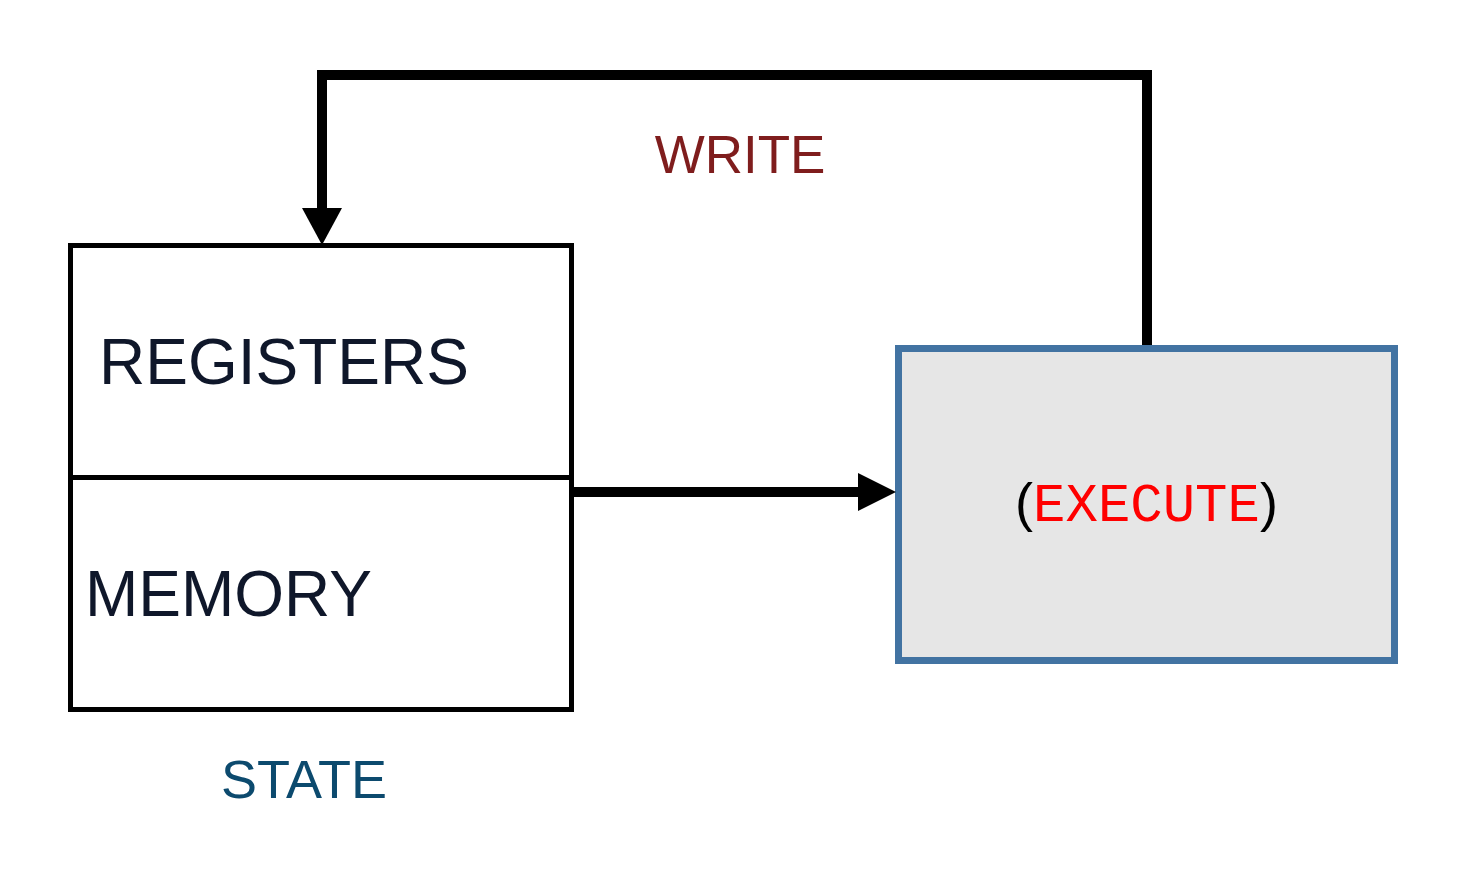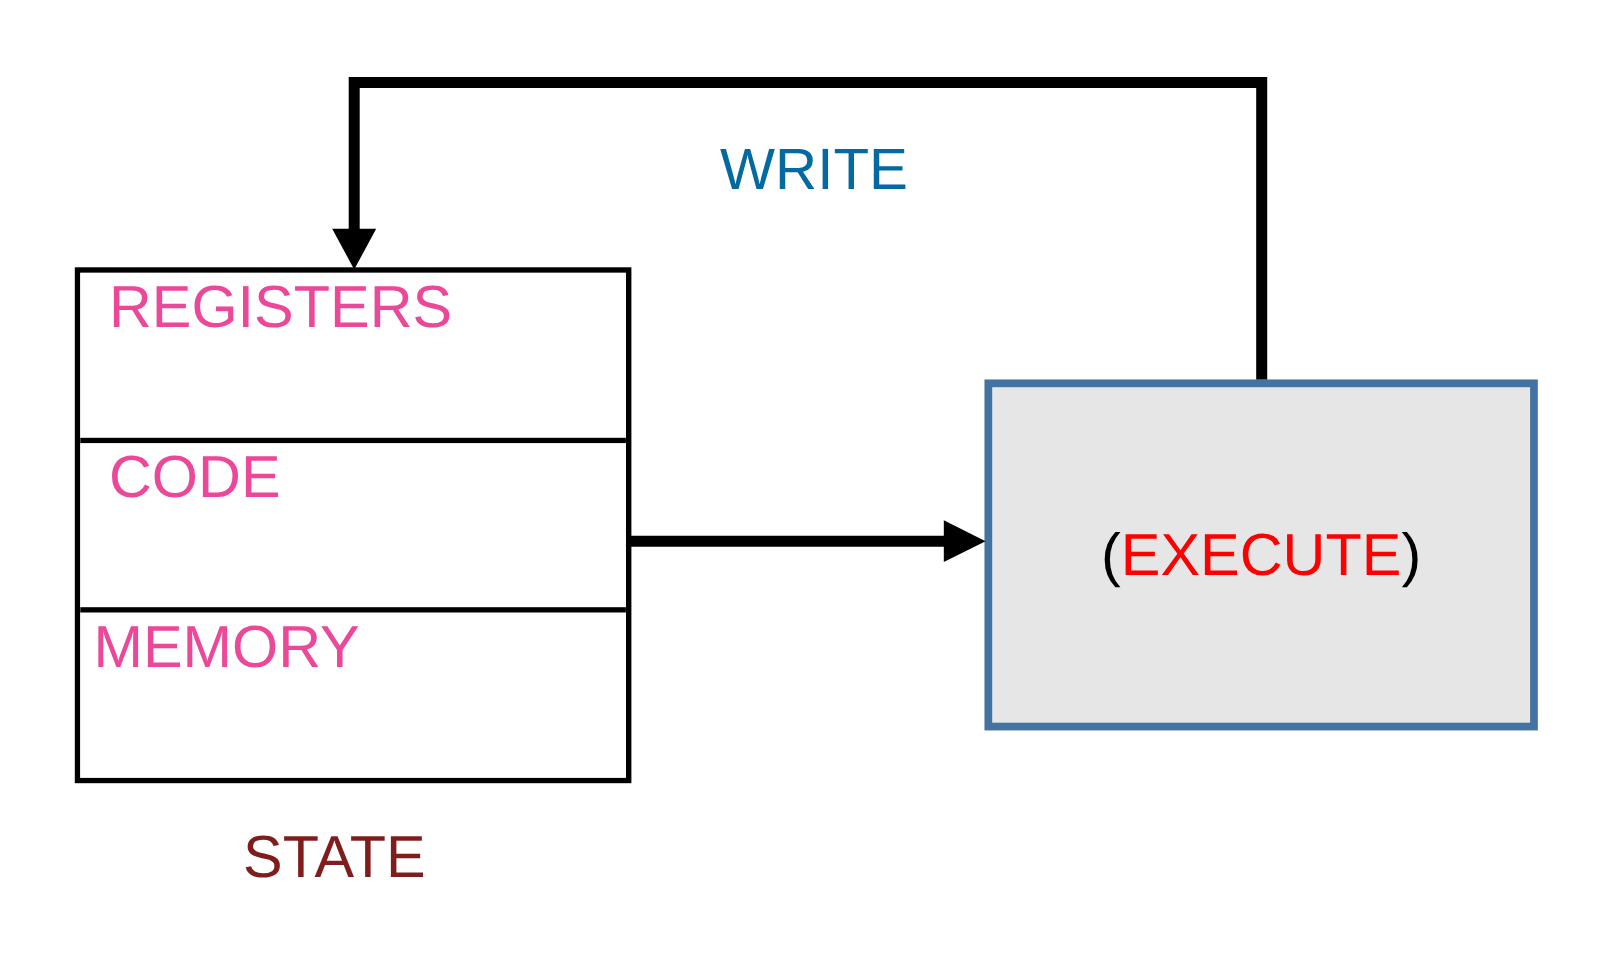--- a/index.html
+++ b/index.html
@@ -35,34 +35,34 @@
     box-sizing: border-box;
     background: #ffffff;
     display: flex;
     flex-direction: column;
     z-index: 2;
   }
   .state-row {
     flex: 1 1 0;
     border-bottom: 5px solid #000000;
     display: flex;
-    align-items: flex-start;
+    align-items: center;
     padding-left: 26px;
-    font-size: 54px;
-    color: #ec4899;
+    font-size: 64px;
+    color: #0f172a;
     background: #ffffff;
   }
   .state-row:last-child { border-bottom: none; padding-left: 12px; }
   .state-caption {
     position: absolute;
     left: 304px;
     top: 748px;
     transform: translateX(-50%);
     font-size: 54px;
-    color: #7f1d1d;
+    color: #0c4a6e;
     white-space: nowrap;
     z-index: 2;
   }
   
   .transformer-box {
     position: absolute;
     left: 895px;
     top: 345px;
     width: 503px;
     height: 319px;
@@ -75,27 +75,27 @@
     justify-content: center;
     z-index: 2;
     text-align: center;
   }
   .transformer-line {
     font-size: 54px;
     line-height: 70px;
     color: #000000;
     white-space: nowrap;
   }
-  .accent-text { color: #ff0000; }
+  .accent-text { color: #ff0000; font-family: Liberation Mono, monospace; }
   
   .flow-label {
     position: absolute;
     transform: translateX(-50%);
     font-size: 53px;
-    color: #0369a1;
+    color: #7f1d1d;
     white-space: nowrap;
     z-index: 2;
   }
   #write-label { left: 740px; top: 124px; }
   #read-label  { left: 728px; top: 524px; }
 </style>
 </head>
 <body>
 
 <div id="canvas">
@@ -111,23 +111,20 @@
       <line x1="572" y1="492" x2="862" y2="492" stroke="#000000" stroke-width="10" stroke-linecap="butt"></line>
       <polygon points="896,492 858,473 858,511" fill="#000000"></polygon>
     </g>
   </svg>
 
   <div class="state-box">
     <div class="state-row">
       <span>REGISTERS</span>
     </div>
     <div class="state-row">
-      <span>CODE</span>
-    </div>
-    <div class="state-row">
       <span>MEMORY</span>
     </div>
   </div>
 
   <div class="state-caption">STATE</div>
 
   <div class="transformer-box">
     <div class="transformer-line">
       <span>(</span><span class="accent-text">EXECUTE</span><span>)</span>
     </div>

